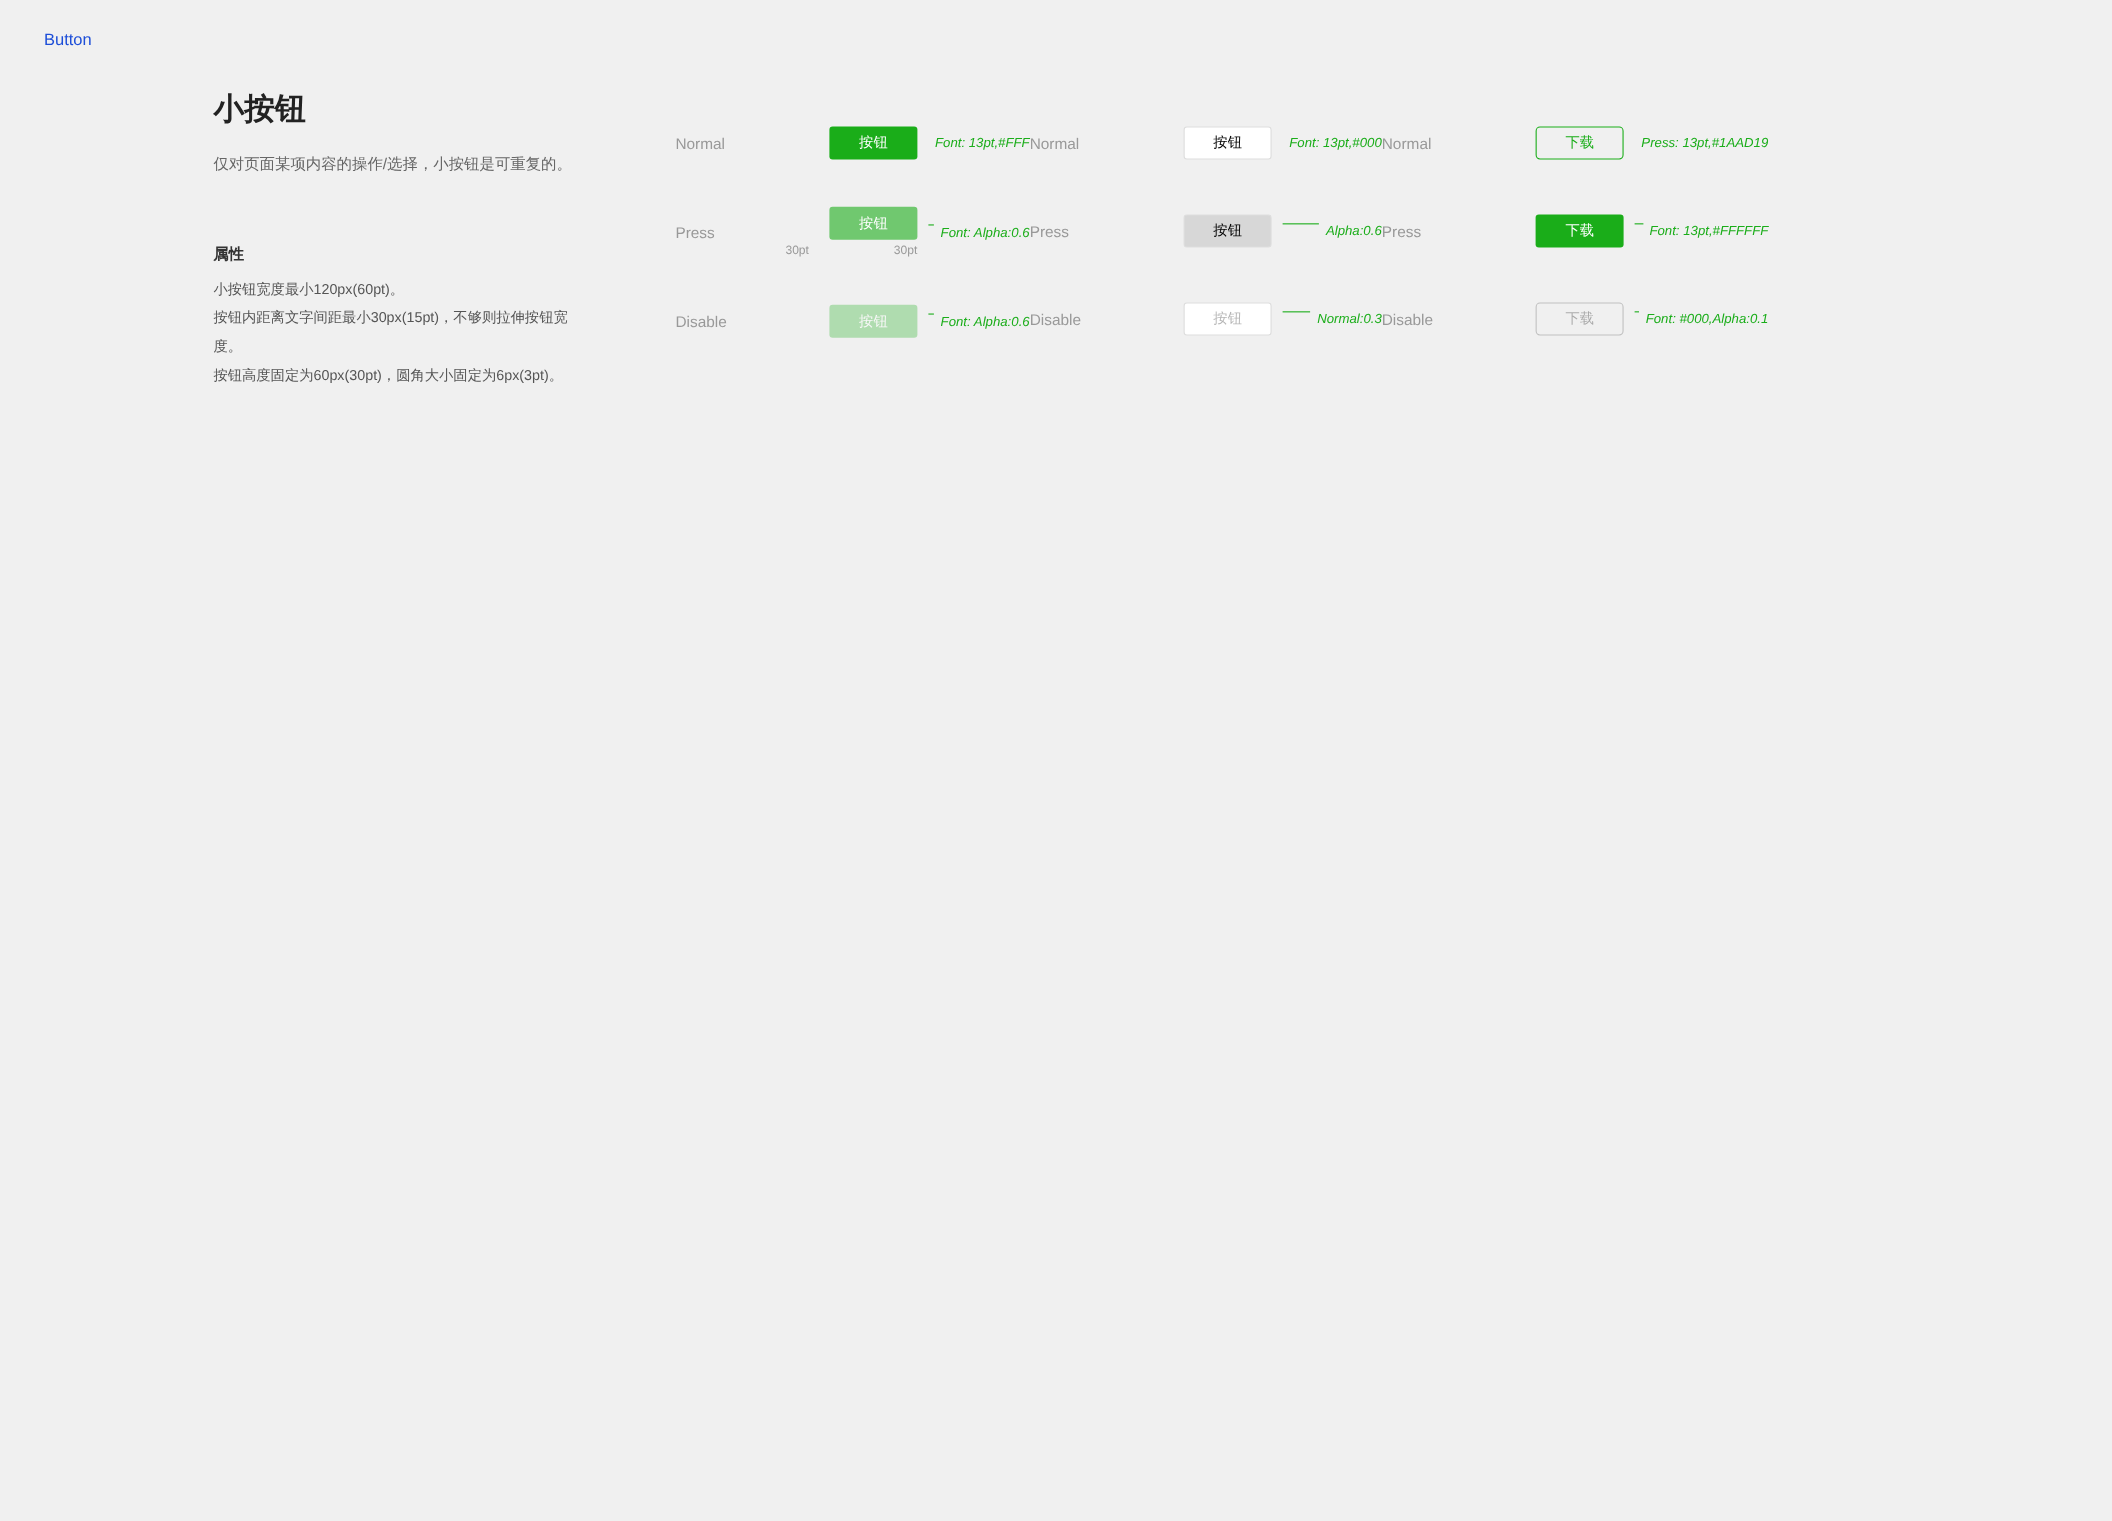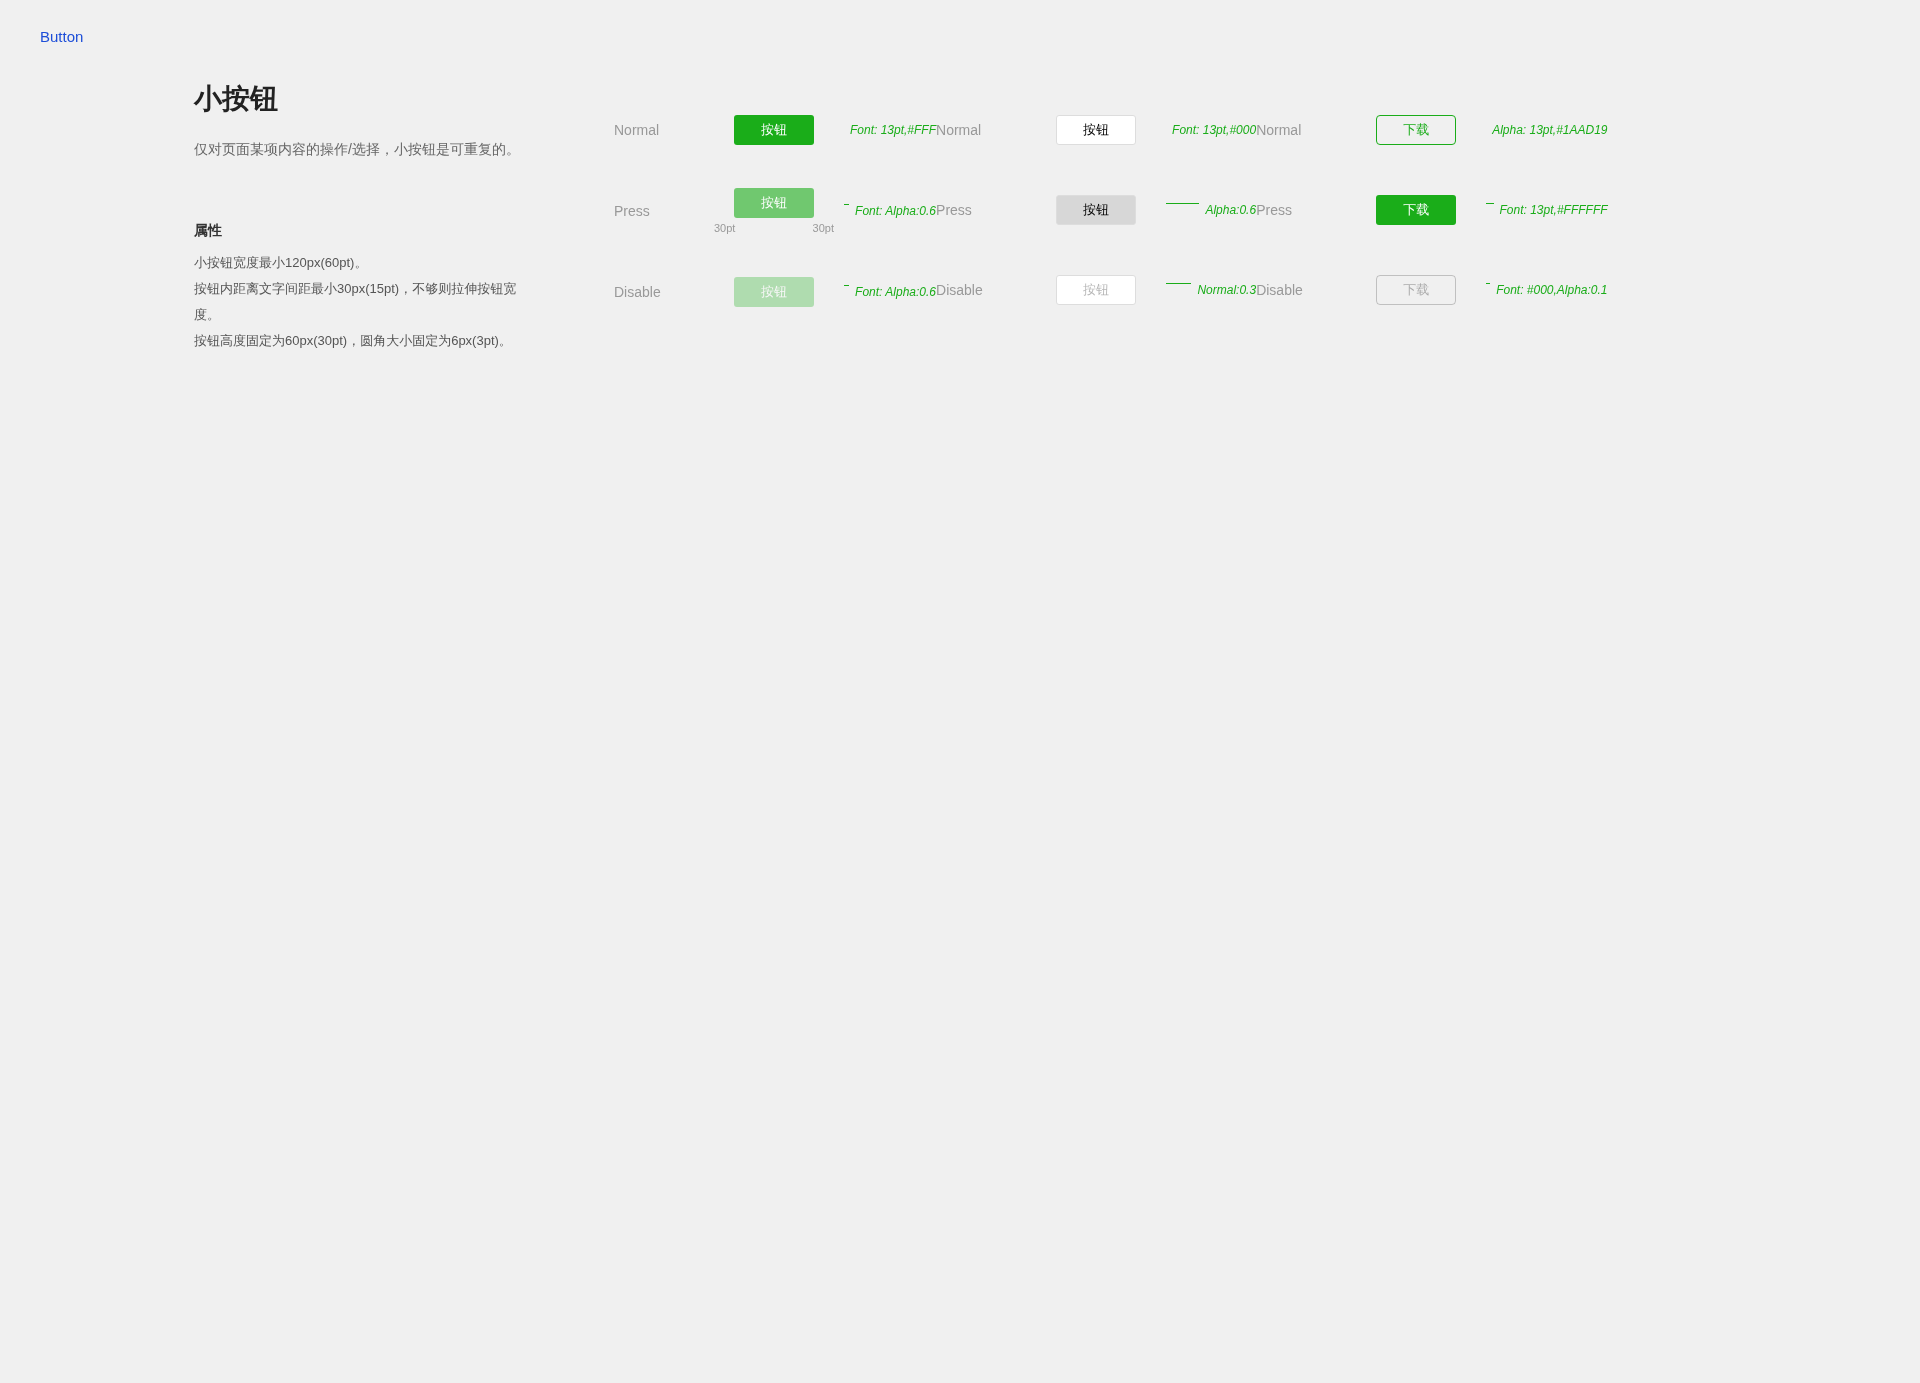--- a/index.html
+++ b/index.html
@@ -77,21 +77,21 @@
       width: 100px;
       font-size: 14px;
       color: #999;
       flex-shrink: 0;
     }
 
     .button-area {
       width: 120px;
       display: flex;
       flex-direction: column;
-      align-items: center;
+      align-items: flex-end;
       flex-shrink: 0;
     }
 
     .btn {
       min-width: 80px;
       height: 30px;
       border-radius: 3px;
       font-size: 13px;
       font-weight: 500;
       display: flex;
@@ -306,21 +306,21 @@
     <div class="group-spacer"></div>
 
     <div>
       <div class="button-row">
         <div class="state-label">Normal</div>
         <div class="button-area">
           <button class="btn btn-download-normal">下载</button>
         </div>
         <div class="annotation-line">
           <div class="line-connector"></div>
-          <div class="annotation-text">Alpha: 13pt,#1AAD19</div>
+          <div class="annotation-text">Press: 13pt,#1AAD19</div>
         </div>
       </div>
 
       <div class="button-row">
         <div class="state-label">Press</div>
         <div class="button-area">
           <button class="btn btn-download-press">下载</button>
         </div>
         <div class="annotation-line">
           <div class="line-connector"></div>

